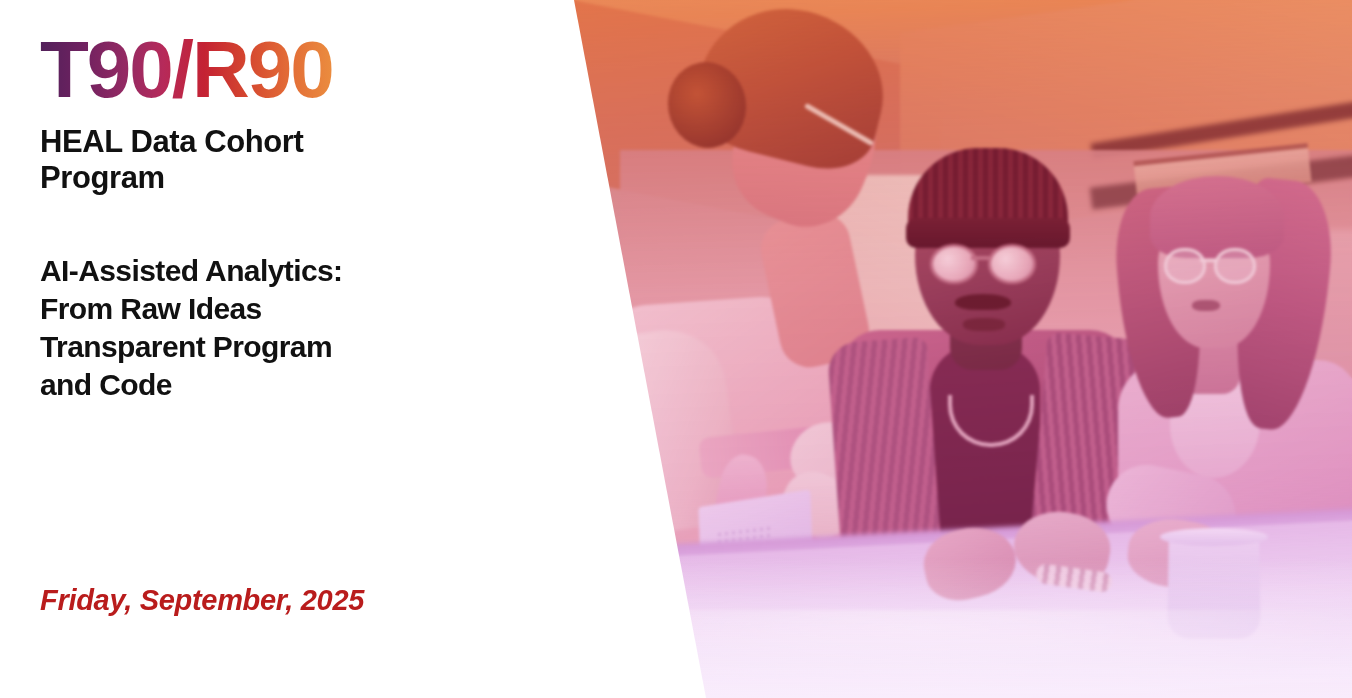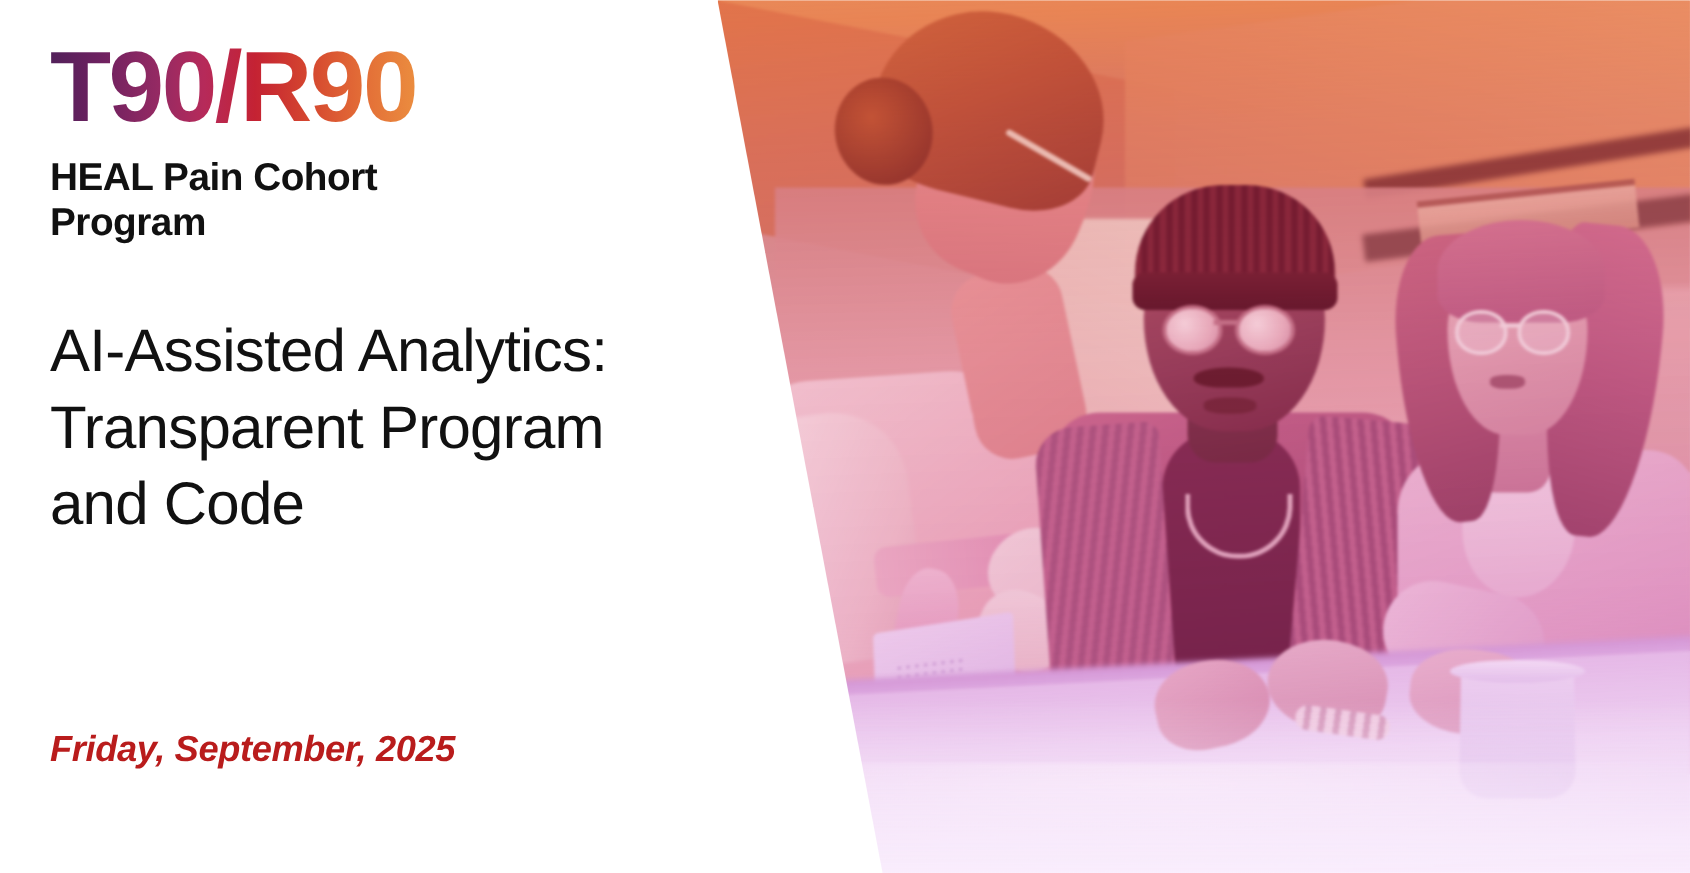--- a/index.html
+++ b/index.html
@@ -487,22 +487,22 @@
     line-height: 1.17;
     color: #111111;
     letter-spacing: -.4px;
   }
 
   #headline {
     position: absolute;
     left: 0;
     top: 252px;
     width: 560px;
-    font-size: 48px;
-    font-weight: normal;
+    font-size: 30px;
+    font-weight: bold;
     line-height: 1.27;
     color: #111111;
     letter-spacing: -.6px;
   }
 
   #event-datetime {
     position: absolute;
     left: 0;
     top: 582px;
     width: 520px;
@@ -594,26 +594,27 @@
     <div id="photo-soften"></div>
     <div id="photo-tint"></div>
     <div id="photo-glow-bottom"></div>
   </div>
 
   <div id="text-panel">
 
     <div id="brand-title">T90/R90</div>
 
     <div id="brand-subtitle">
-      <div>HEAL Pain Cohort</div>
+      <div>HEAL Data Cohort</div>
       <div>Program</div>
     </div>
 
     <div id="headline">
       <div>AI-Assisted Analytics:</div>
+      <div>From Raw Ideas</div>
       <div>Transparent Program</div>
       <div>and Code</div>
     </div>
 
     <div id="event-datetime">
       <div>Friday, September, 2025</div>
     </div>
 
   </div>
 

